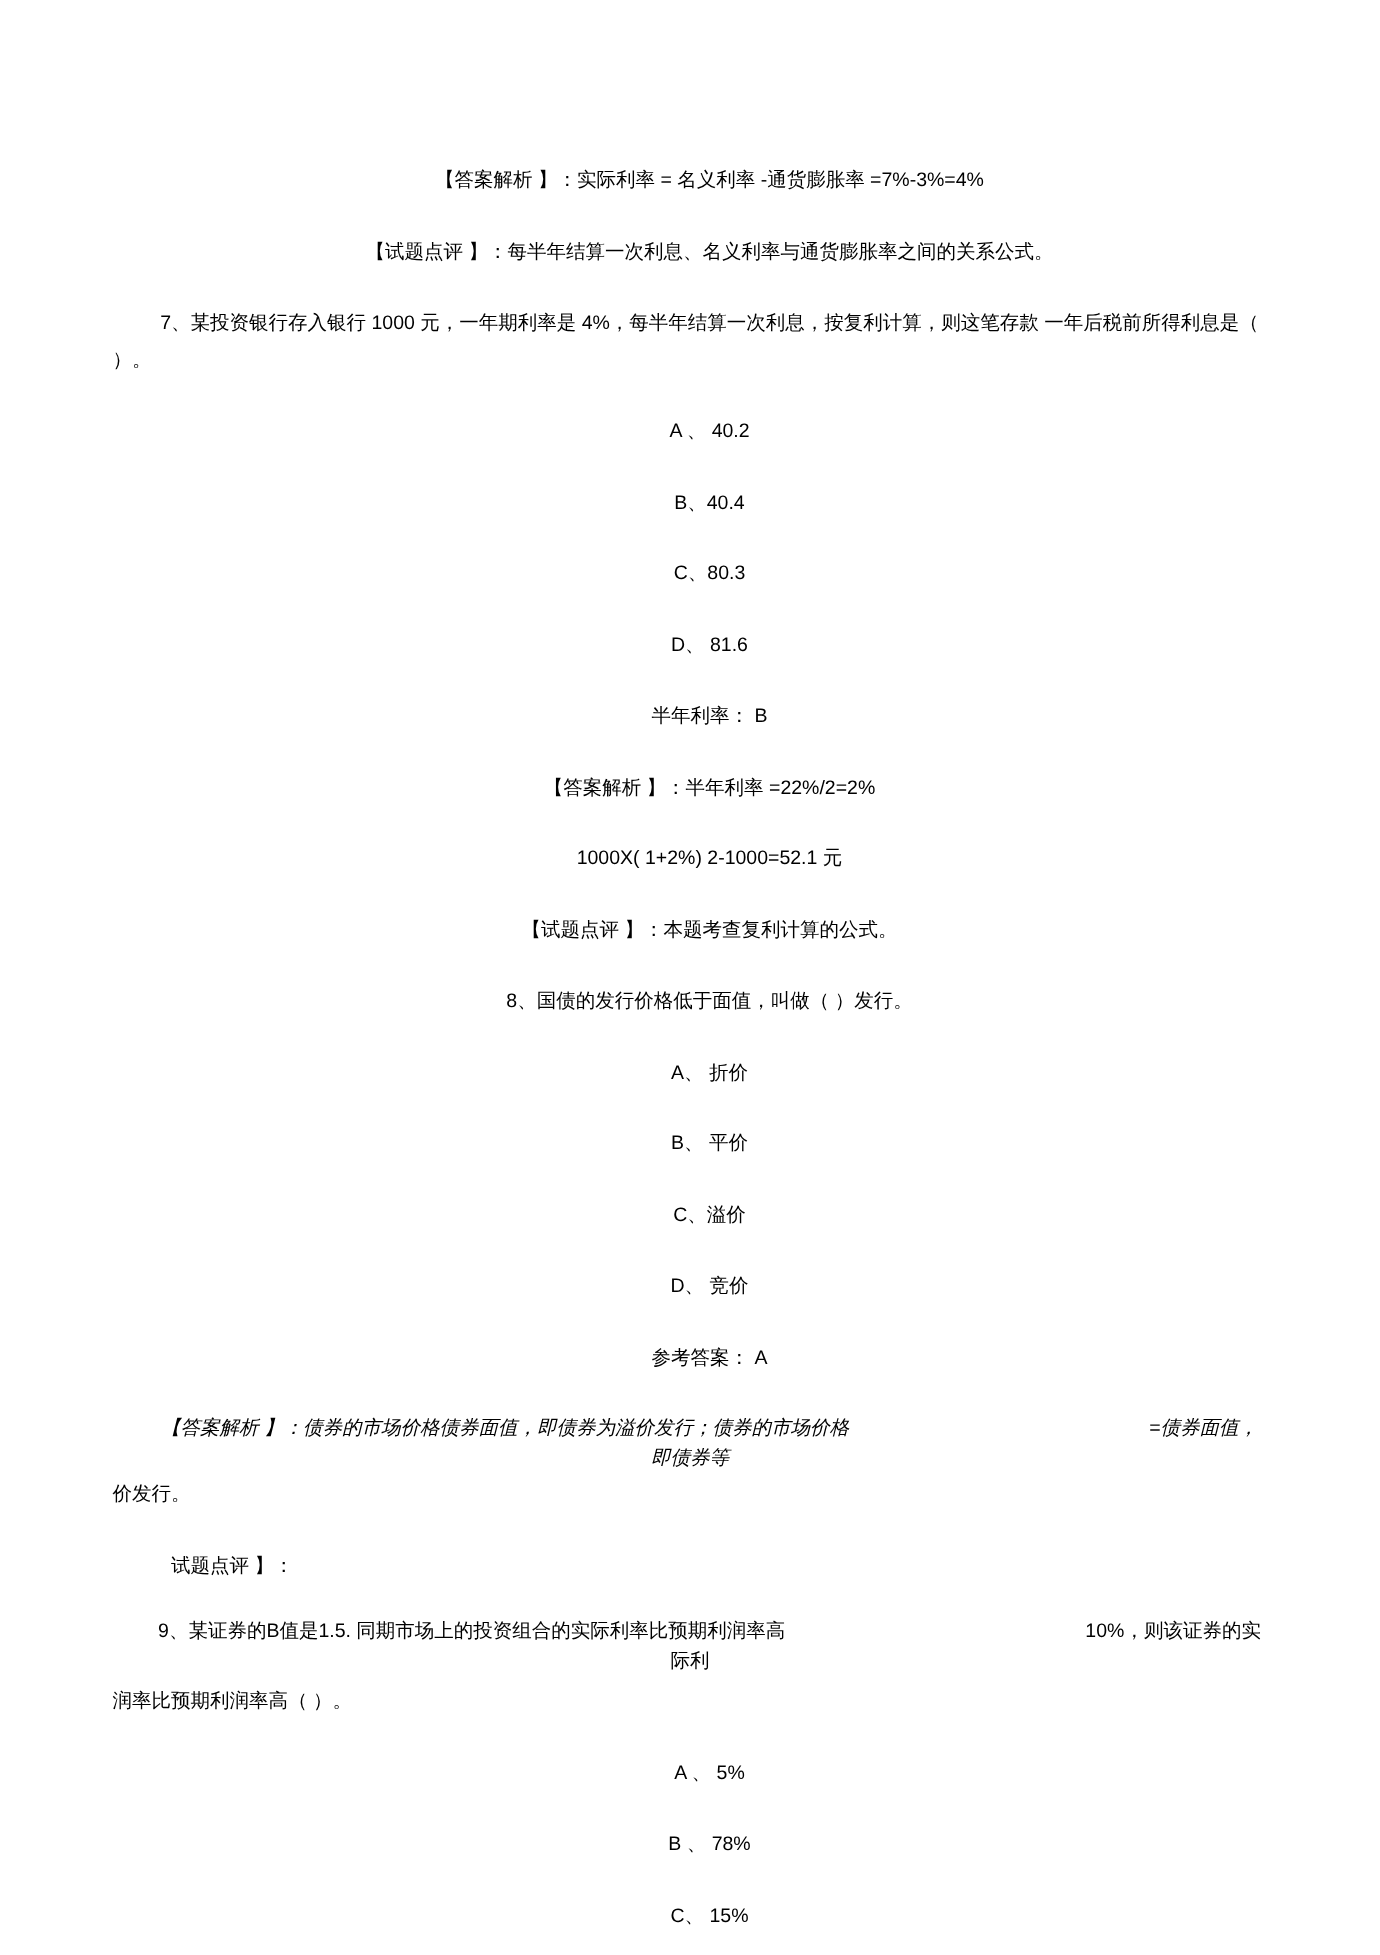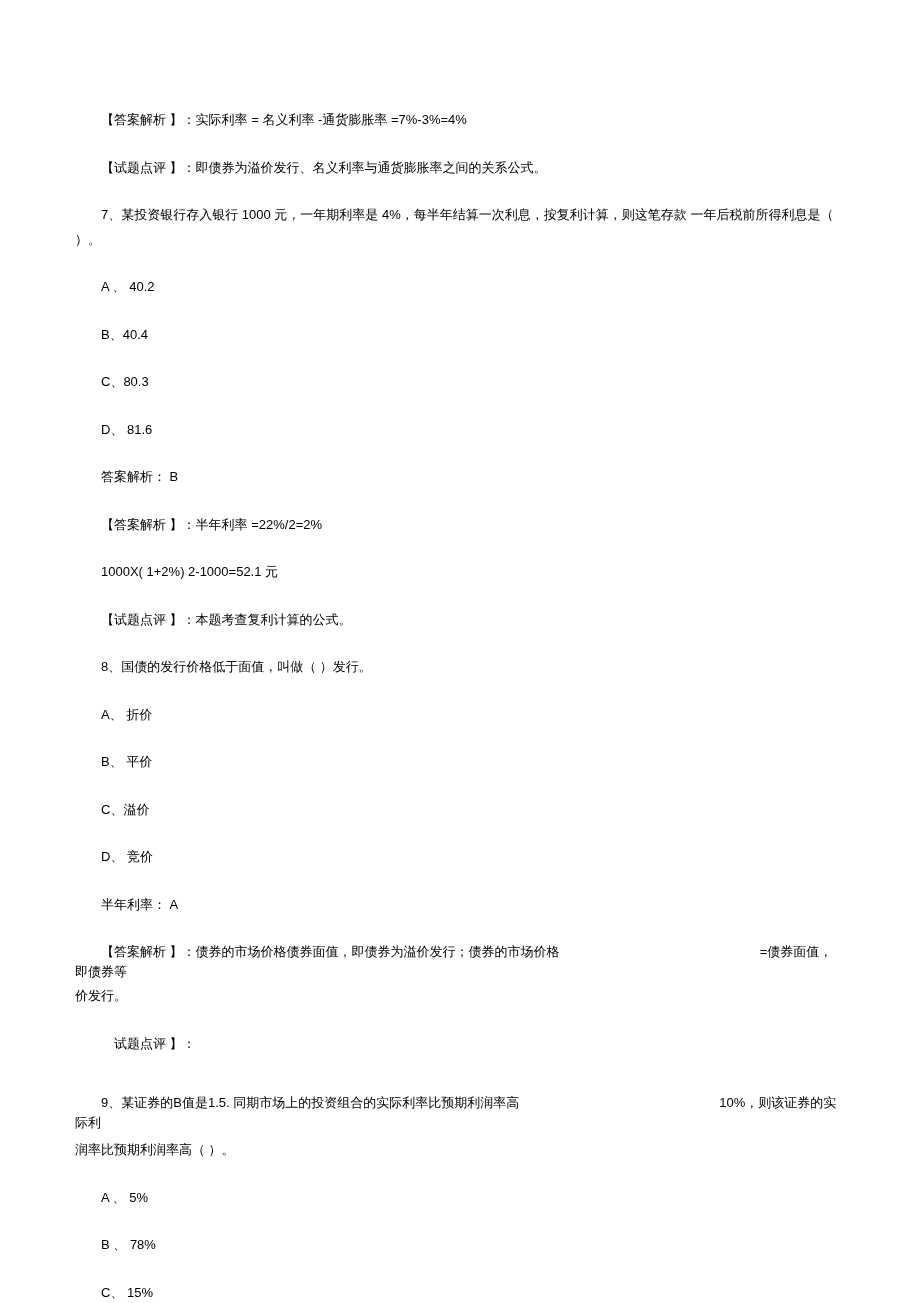--- a/index.html
+++ b/index.html
@@ -13,62 +13,63 @@
       height: 1303px;
       font-family: "Microsoft YaHei", "SimSun", sans-serif;
       font-size: 13px;
       color: #000000;
       padding: 110px 75px 60px 75px;
       line-height: 1.5;
     }
     .indent {
       text-indent: 2em;
       margin-bottom: 28px;
+      text-align: center;
     }
     .no-indent {
       text-indent: 0;
       margin-bottom: 28px;
       margin-left: 0;
     }
     .double-indent {
       text-indent: 3em;
-      margin-bottom: 40px;
+      margin-bottom: 24px;
     }
     .gap {
       display: inline-block;
       width: 200px;
     }
   </style>
 </head>
 <body>
 
 <p class="indent">【答案解析 】：实际利率 = 名义利率 -通货膨胀率 =7%-3%=4%</p>
 
-<p class="indent">【试题点评 】：即债券为溢价发行、名义利率与通货膨胀率之间的关系公式。</p>
+<p class="indent">【试题点评 】：每半年结算一次利息、名义利率与通货膨胀率之间的关系公式。</p>
 
 <p class="indent" style="margin-bottom:5px;"><span>7、某投资银行存入银行 1000 元，一年期利率是 4%，每半年结算一次利息，按复利计算，则这笔存款 一年后税前所得利息是（</span></p>
 <p class="no-indent" style="margin-bottom:28px;">）。</p>
 
 <p class="indent">A 、 40.2</p>
 <p class="indent">B、40.4</p>
 <p class="indent">C、80.3</p>
 <p class="indent">D、  81.6</p>
-<p class="indent">答案解析： B</p>
+<p class="indent">半年利率： B</p>
 <p class="indent">【答案解析 】：半年利率 =22%/2=2%</p>
 <p class="indent">1000X( 1+2%) 2-1000=52.1 元</p>
 <p class="indent">【试题点评 】：本题考查复利计算的公式。</p>
 
 <p class="indent">8、国债的发行价格低于面值，叫做（             ）发行。</p>
 <p class="indent">A、 折价</p>
 <p class="indent">B、 平价</p>
 <p class="indent">C、溢价</p>
 <p class="indent">D、 竞价</p>
-<p class="indent">半年利率： A</p>
+<p class="indent">参考答案： A</p>
 
-<p class="indent" style="margin-bottom:5px;">
+<p class="indent" style="margin-bottom:5px;font-style:italic;">
   <span>【答案解析 】：债券的市场价格债券面值，即债券为溢价发行；债券的市场价格</span><span class="gap"></span><span>=债券面值，即债券等</span>
 </p>
 <p class="no-indent">价发行。</p>
 
 <p class="double-indent">试题点评 】：</p>
 
 <p class="indent" style="margin-bottom:8px;">
   <span>9、某证券的B值是1.5. 同期市场上的投资组合的实际利率比预期利润率高</span><span class="gap"></span><span>10%，则该证券的实际利</span>
 </p>
 <p class="no-indent">润率比预期利润率高（ ）。</p>

